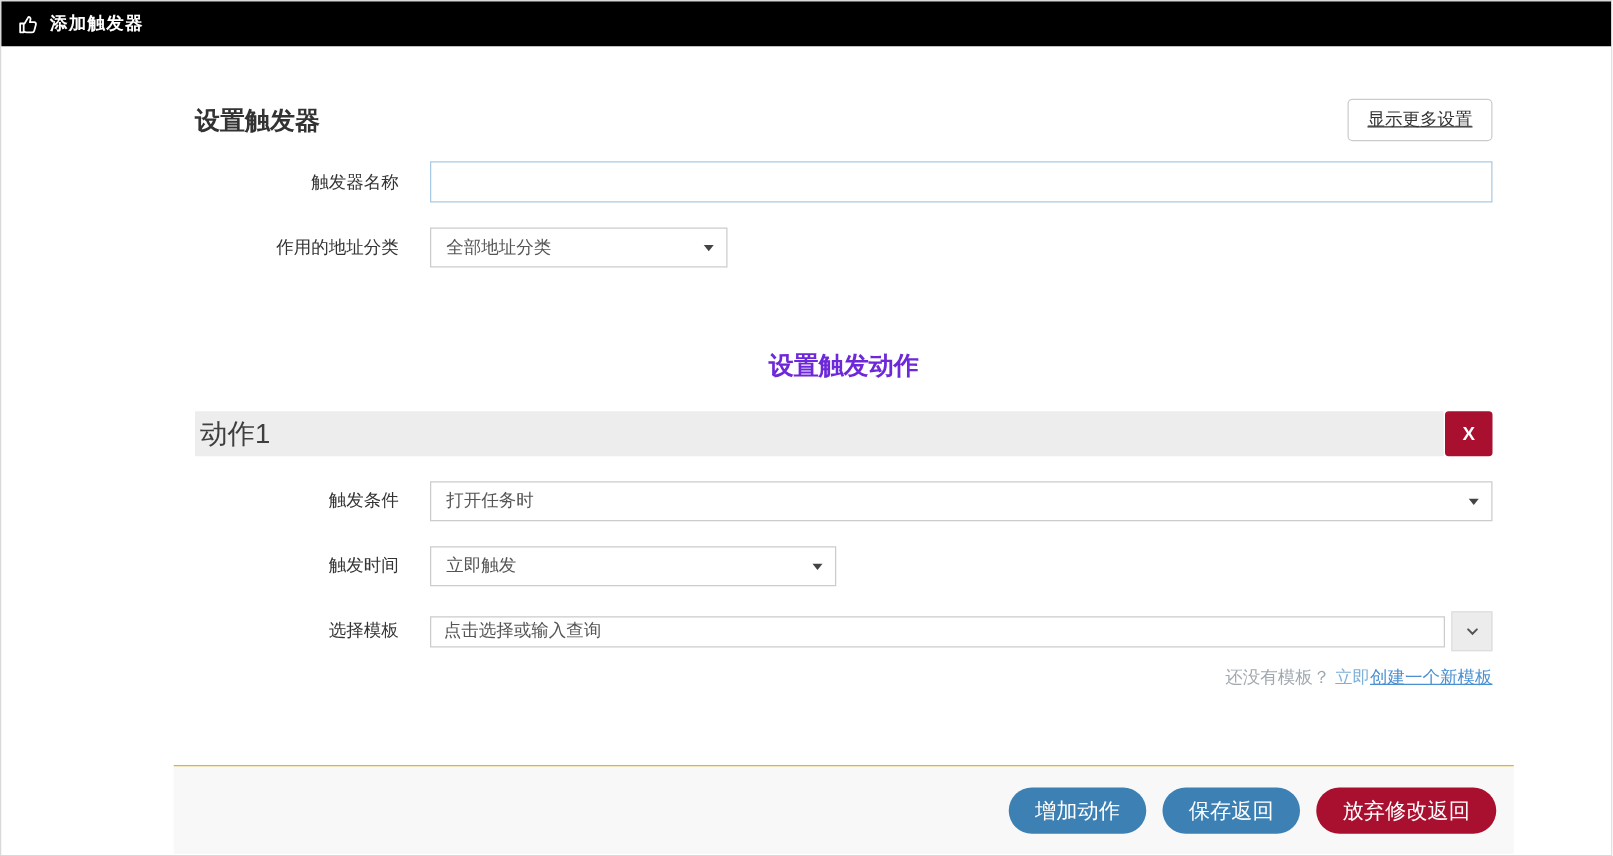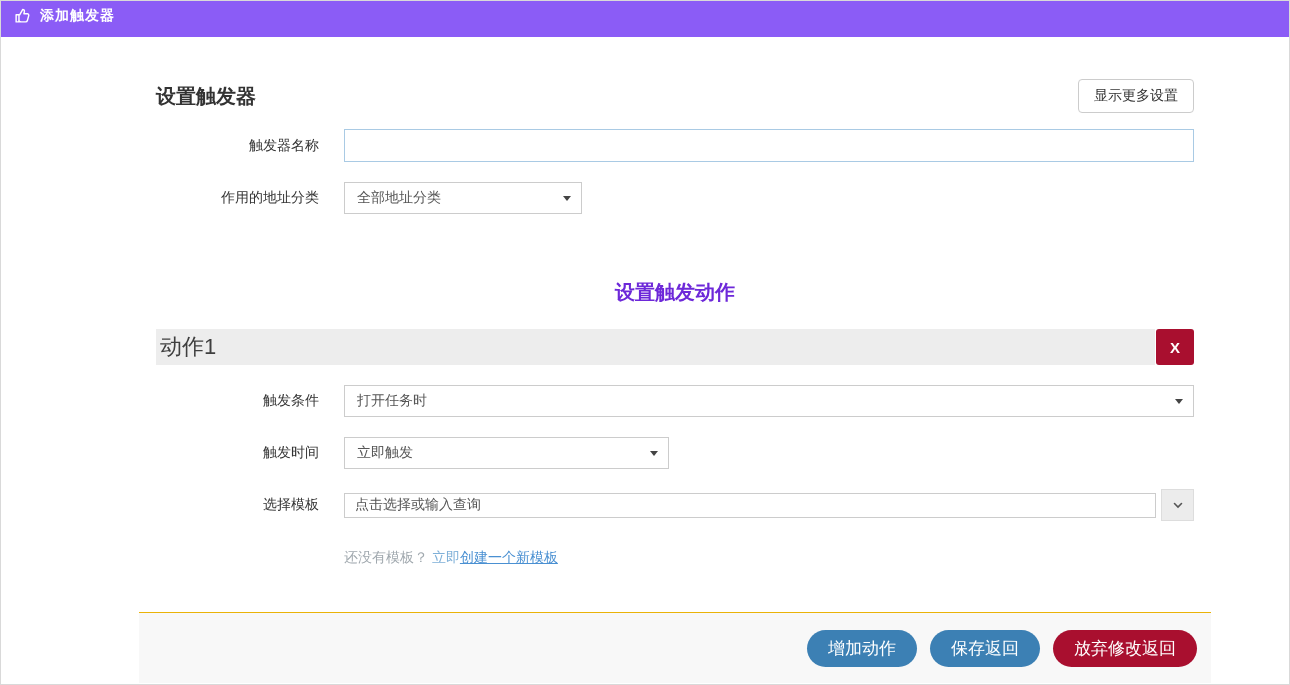--- a/index.html
+++ b/index.html
@@ -12,24 +12,24 @@
   .page {
     position:relative;
     width:1290px; height:685px;
     border:1px solid #d9d9d9;
     background:#fff;
     overflow:hidden;
   }
   
   .topbar {
     height:36px;
-    background:#8b5cf6;
-    display:flex;
-    align-items:flex-start;
-    padding:6px 13px;
+    background:#000000;
+    display:flex;
+    align-items:center;
+    padding:16px 13px;
     color:#fff;
   }
   .topbar .ticon { display:flex; align-items:center; margin-right:9px; }
   .topbar .ttitle { font-size:14px; font-weight:bold; letter-spacing:1px; }
 
   
   .content { margin:0 95px 0 155px; }
 
   .section-head {
     margin-top:42px;
@@ -45,20 +45,21 @@
   }
   .more-btn {
     background:#fff;
     border:1px solid #ccc;
     border-radius:4px;
     font-size:14px;
     color:#333;
     padding:7px 15px;
     font-family:inherit;
     cursor:pointer;
+    text-decoration:underline;
   }
 
   .frow {
     display:flex;
     align-items:center;
   }
   .flabel {
     width:188px;
     min-width:188px;
     text-align:right;
@@ -150,22 +151,23 @@
     margin-left:5px;
     background:#ececec;
     border:1px solid #ddd;
     display:flex;
     align-items:center;
     justify-content:center;
     cursor:pointer;
   }
 
   .help-line {
-    margin:28px 0 0 188px;
-    font-size:14px;
+    margin:12px 0 0 188px;
+    font-size:14px;
+    text-align:right;
   }
   .help-muted { color:#a0a8ae; }
   .help-prefix { color:#7fb0d8; }
   .help-link { color:#4a90d2; text-decoration:underline; cursor:pointer; }
 
   
   .footer {
     position:absolute;
     left:138px;
     right:78px;

